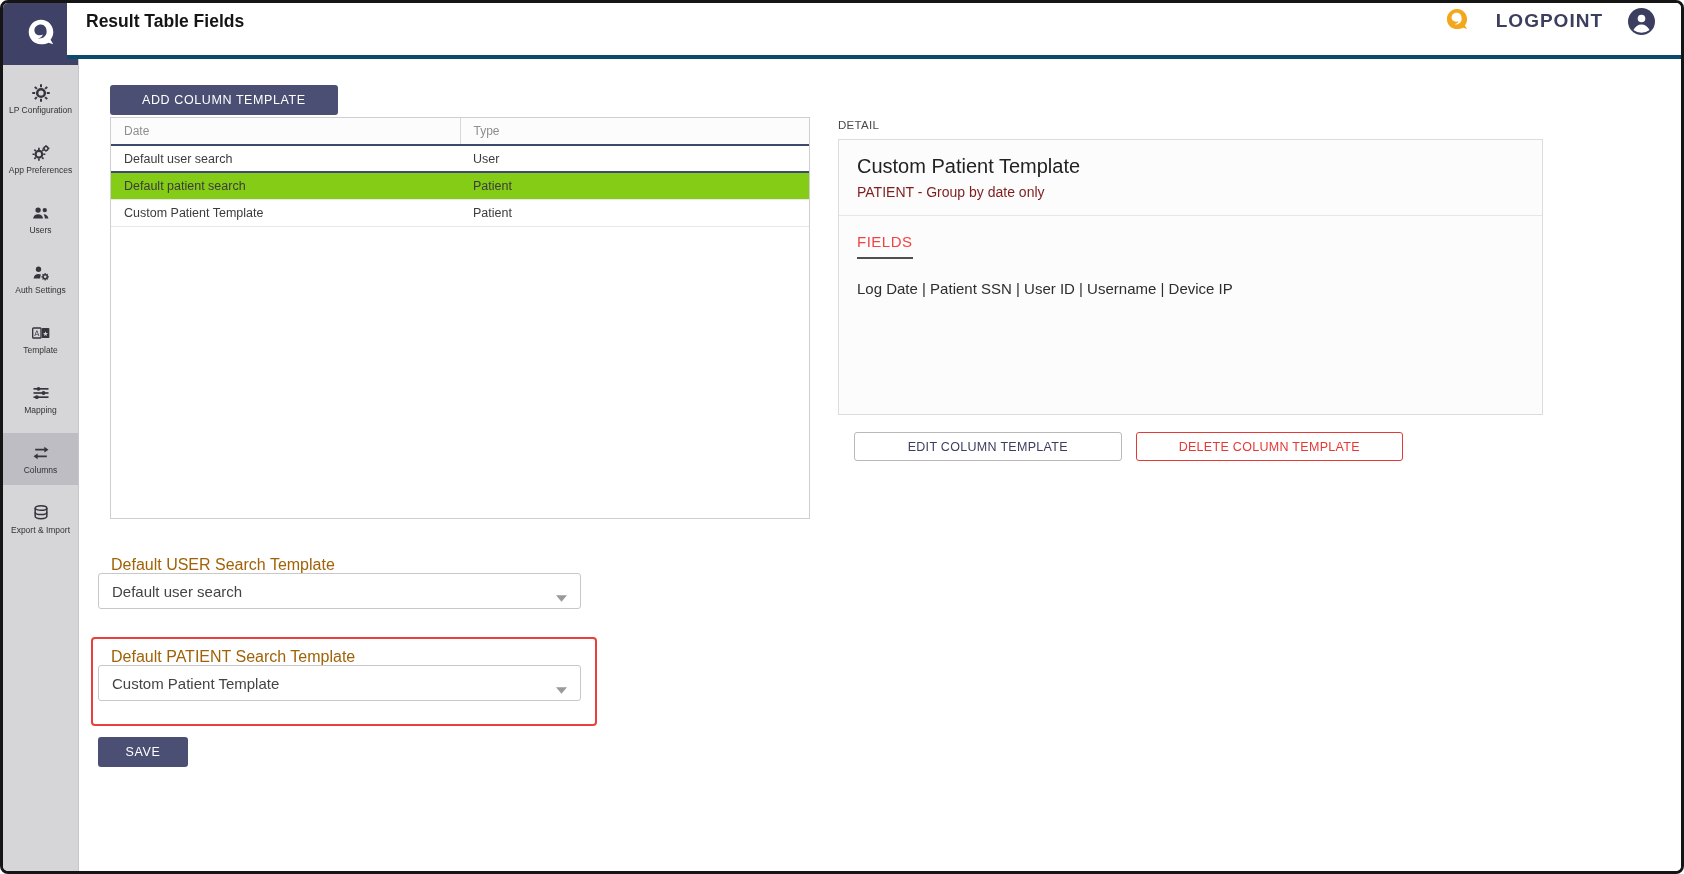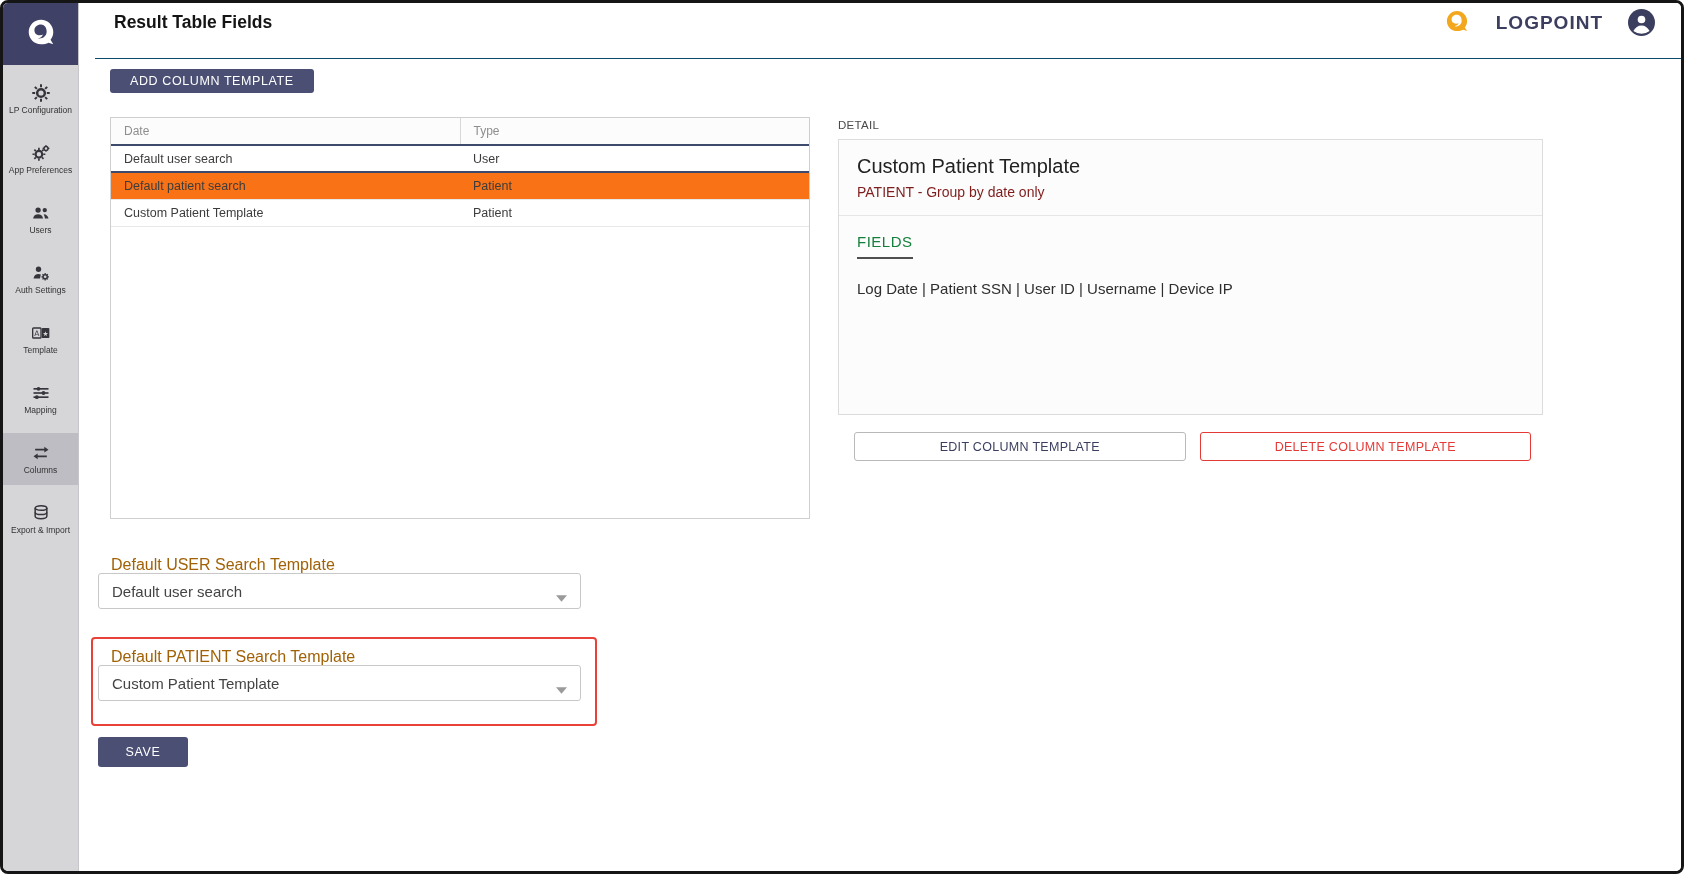--- a/index.html
+++ b/index.html
@@ -9,52 +9,52 @@
   
   .sidebar{position:absolute;left:0;top:0;bottom:0;width:76px;background:#d6d6d9;border-right:1px solid #c6c6ca;}
   .logo-block{height:62px;background:#3f4266;display:flex;align-items:center;justify-content:center;}
   .side-item{height:52px;display:flex;flex-direction:column;align-items:center;justify-content:center;gap:3px;cursor:pointer;color:#35353b;margin-top:8px;}
   .side-item.selected{background:#bdbdc3;}
   .side-icon{width:20px;height:20px;display:block;}
   .side-icon svg{width:20px;height:20px;display:block;}
   .side-label{font-size:8.5px;color:#333;white-space:nowrap;line-height:1.1;}
 
   
-  .topbar{position:absolute;left:92px;top:0;right:0;height:56px;background:#fff;border-bottom:1px solid #0c4a6e;display:flex;align-items:center;justify-content:space-between;padding:0 26px 16px 19px;}
+  .topbar{position:absolute;left:64px;top:0;right:0;height:56px;background:#fff;border-bottom:4px solid #0c4a6e;display:flex;align-items:center;justify-content:space-between;padding:0 26px 16px 19px;}
   .page-title{font-size:17.5px;font-weight:600;color:#141414;margin:0;}
   .brand{display:flex;align-items:center;gap:25px;}
   .brand-text{font-size:19px;font-weight:bold;color:#3b3e5e;letter-spacing:1px;}
   .avatar{width:27px;height:27px;display:block;}
 
   
   .main{position:absolute;left:76px;top:56px;right:0;bottom:0;background:#fff;}
   .btn-primary{position:absolute;background:#4b4f73;color:#fff;border:none;border-radius:3px;font-size:12.5px;letter-spacing:.6px;font-family:inherit;cursor:pointer;}
-  .add-btn{left:31px;top:10px;height:24px;padding:0 20px;}
+  .add-btn{left:31px;top:26px;height:30px;padding:0 32px;}
   .save-btn{left:19px;top:678px;width:90px;height:30px;}
 
   
   .table-wrap{position:absolute;left:31px;top:58px;width:700px;height:402px;border:1px solid #cfcfcf;background:#fff;overflow:hidden;}
   table{border-collapse:collapse;width:100%;table-layout:fixed;}
   th{height:27px;font-size:12px;font-weight:400;color:#8e8e8e;text-align:left;padding:0 0 0 13px;background:#fcfcfc;border-bottom:2px solid #3d4a6b;}
   th:first-child{border-right:1px solid #d8d8d8;}
   td{height:27px;font-size:12.5px;color:#3c3c3c;padding:0 0 0 13px;border-bottom:1px solid #e8e8e8;}
   tr.row-strong td{border-bottom:2px solid #3d4a6b;}
-  tr.row-alt{background:#f97316;}
+  tr.row-alt{background:#84cc16;}
   tbody tr{cursor:pointer;}
 
   
   .detail-label{position:absolute;left:759px;top:60px;font-size:11.5px;color:#4a4a4a;letter-spacing:.3px;}
   .detail-card{position:absolute;left:759px;top:80px;width:705px;height:276px;background:#fcfcfc;border:1px solid #dcdcdc;}
   .detail-head{height:76px;border-bottom:1px solid #e6e6e6;padding:15px 18px 0 18px;}
   .detail-title{margin:0;font-size:20px;font-weight:500;color:#222;}
   .detail-sub{margin-top:6px;font-size:14px;color:#7f1d1d;}
   .detail-body{padding:17px 18px;}
-  .fields-heading{display:inline-block;font-size:15px;color:#15803d;letter-spacing:.5px;padding-bottom:7px;border-bottom:2px solid #4f4f4f;}
+  .fields-heading{display:inline-block;font-size:15px;color:#ef4444;letter-spacing:.5px;padding-bottom:7px;border-bottom:2px solid #4f4f4f;}
   .fields-text{margin-top:21px;font-size:15px;color:#2e2e2e;}
-  .detail-actions{position:absolute;left:775px;top:373px;width:677px;height:29px;display:flex;gap:14px;}
+  .detail-actions{position:absolute;left:775px;top:373px;width:549px;height:29px;display:flex;gap:14px;}
   .btn-outline{flex:1;height:29px;background:#fff;border-radius:3px;font-size:12.5px;letter-spacing:.3px;font-family:inherit;cursor:pointer;}
   .btn-outline.edit{border:1px solid #b9b9b9;color:#3b3e5e;}
   .btn-outline.delete{border:1px solid #e53935;color:#e53935;}
 
   
   .field-label{position:absolute;font-size:16px;color:#a16207;}
   .user-label{left:32px;top:497px;}
   .patient-label{left:32px;top:589px;}
   .select{position:absolute;left:19px;width:483px;height:36px;border:1px solid #c8c8c8;border-radius:3px;background:#fff;display:flex;align-items:center;justify-content:space-between;padding:0 13px;cursor:pointer;}
   .user-select{top:514px;}

